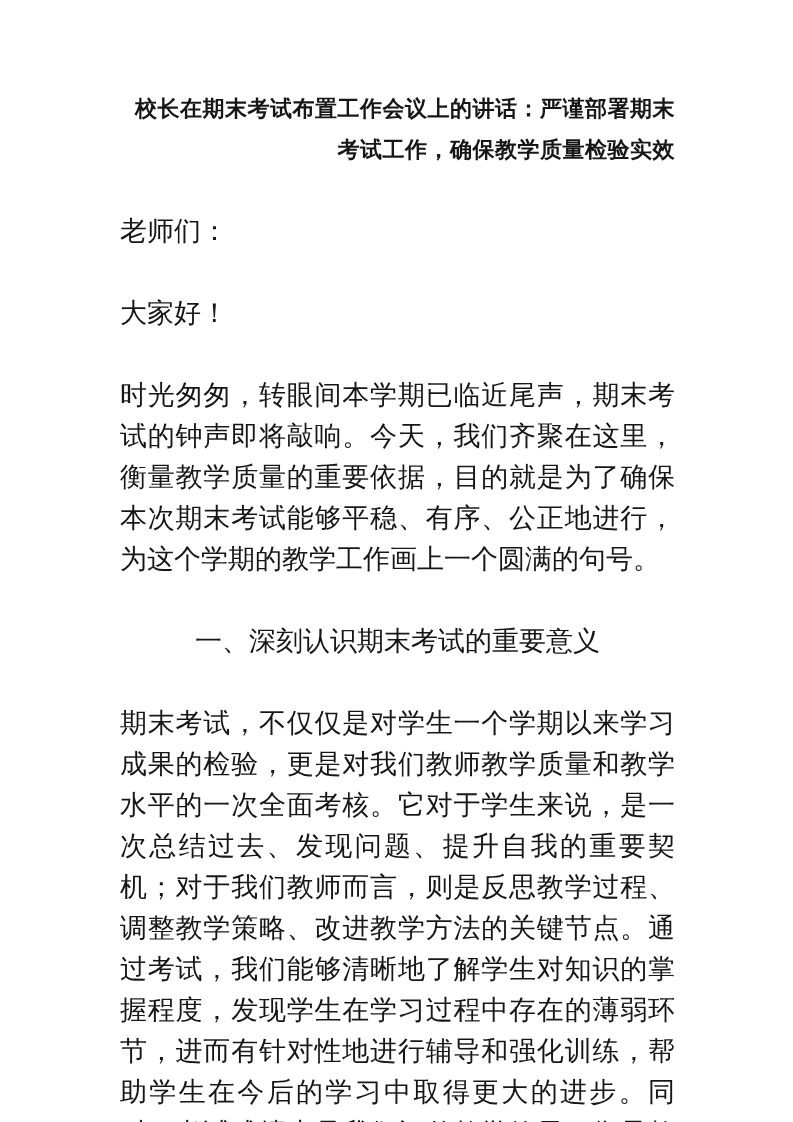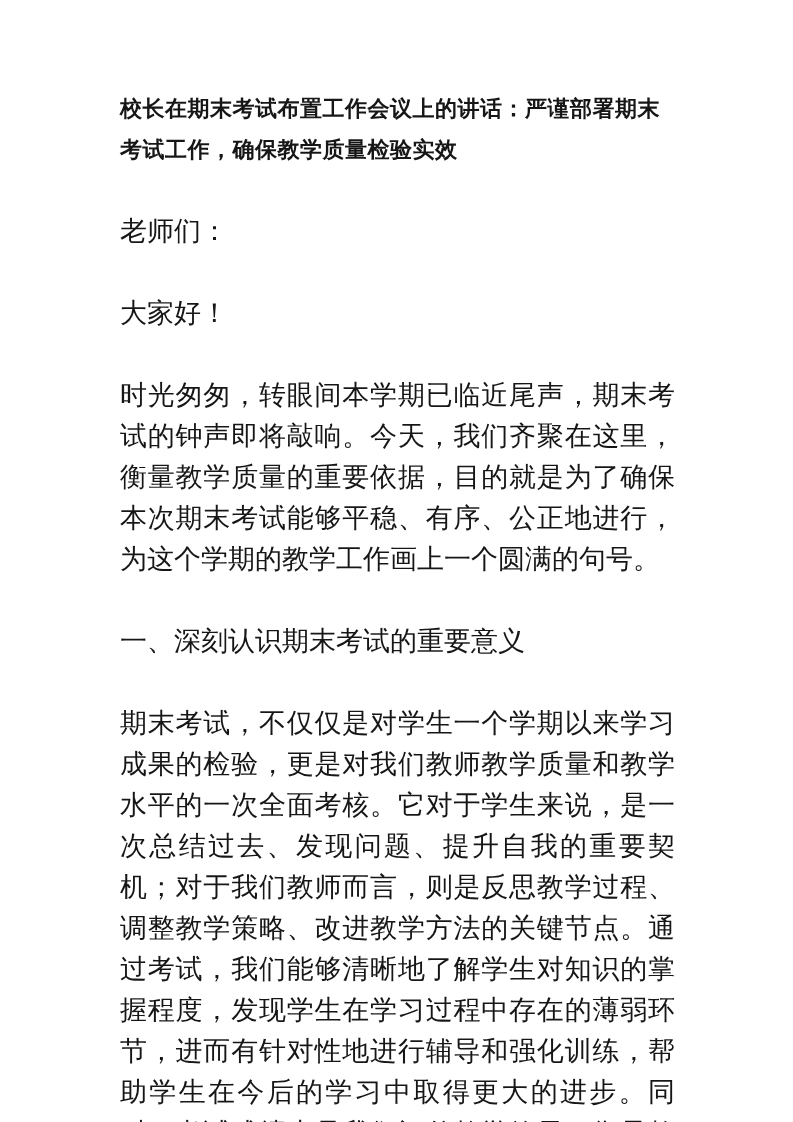--- a/index.html
+++ b/index.html
@@ -19,34 +19,34 @@
     height: 1122px;
     padding: 88px 118px 30px 120px;
     overflow: hidden;
     background: #ffffff;
   }
   .doc-title {
     margin: 0;
     font-size: 22px;
     font-weight: 700;
     line-height: 41px;
-    text-align: left;
+    text-align: right;
     letter-spacing: 0.5px;
   }
   .para {
     margin: 41px 0 0 0;
     font-size: 27px;
     font-weight: 400;
     line-height: 41px;
     text-align: justify;
     text-justify: inter-ideograph;
     word-break: break-all;
   }
   .para.heading {
-    text-align: left;
+    text-align: center;
   }
 </style>
 </head>
 <body>
 
 <div class="page">
   <h1 class="doc-title">校长在期末考试布置工作会议上的讲话：严谨部署期末考试工作，确保教学质量检验实效</h1>
 
   <p class="para">老师们：</p>
 

